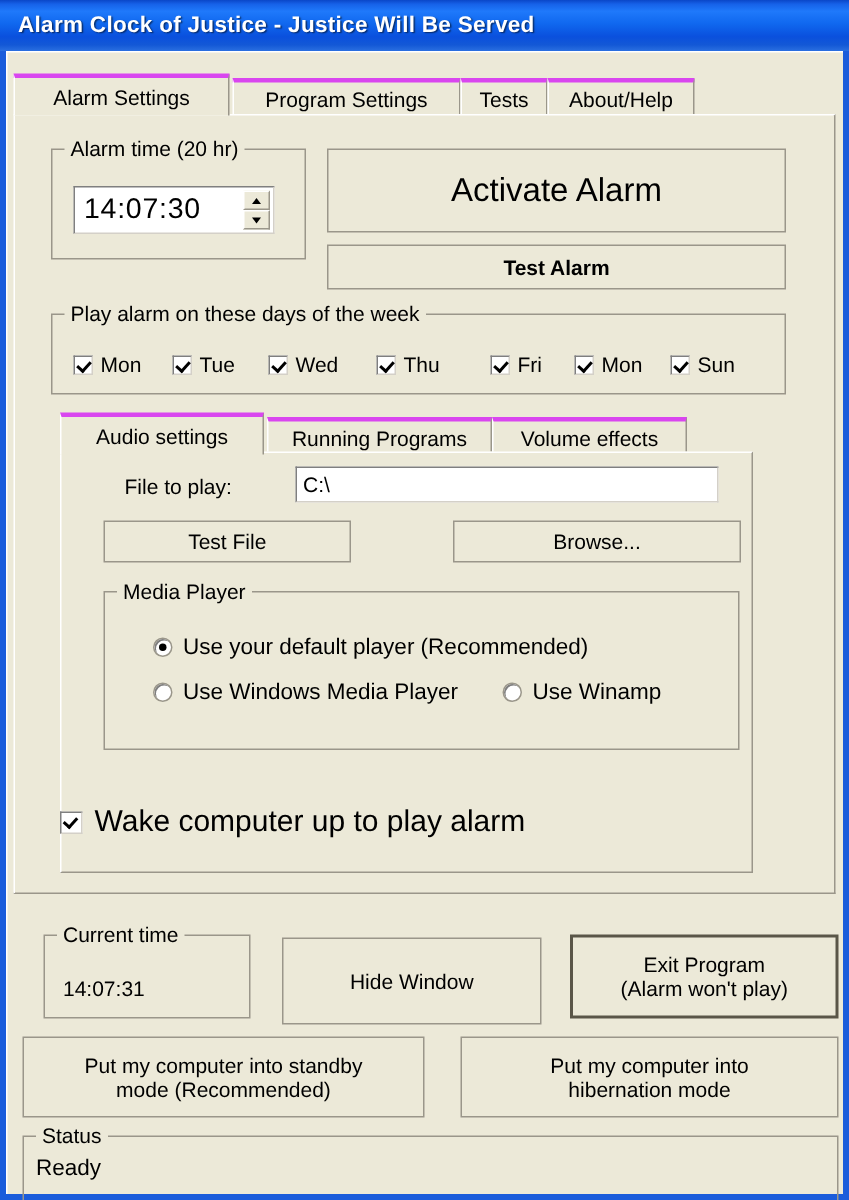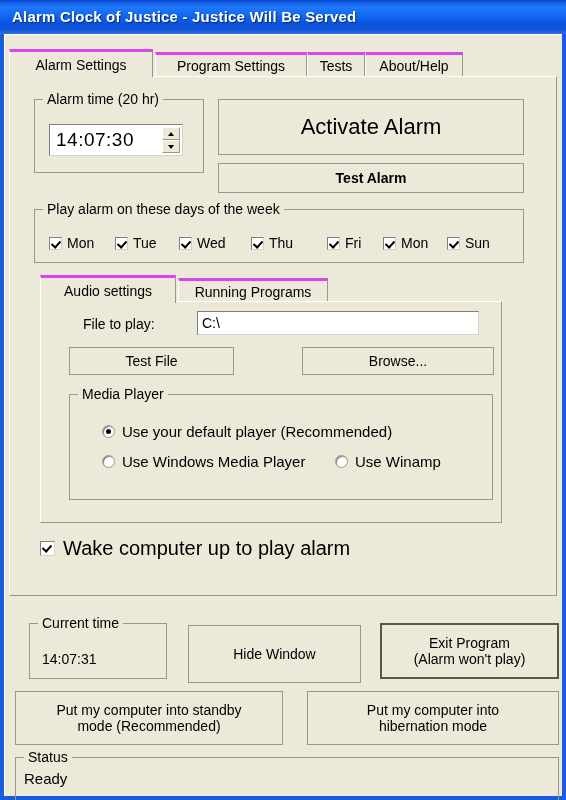--- a/index.html
+++ b/index.html
@@ -389,23 +389,24 @@
         </div>
         <div class="checkrow" style="left:412px; top:25px;">
           <span class="checkbox checked"></span>
           <span>Sun</span>
         </div>
       </div>
 
       <div class="inner-tabstrip" style="left:30px; top:198px; width:460px;">
         <div class="tab selected" style="left:0px; width:136px; top:0px; height:28px; line-height:26px;">Audio settings</div>
         <div class="tab" style="left:138px; width:150px;">Running Programs</div>
+        <div class="tab" style="left:288px; width:130px;">Volume effects</div>
       </div>
 
-      <div class="inner-tabpanel" style="left:30px; top:224px; width:462px; height:222px;">
+      <div class="inner-tabpanel" style="left:30px; top:224px; width:462px; height:281px;">
 
         <div class="label" style="left:42px; top:14px;">File to play:</div>
         <div class="textfield" style="left:156px; top:9px; width:282px; height:24px;" placeholder="">C:\</div>
 
         <div class="btn flat" style="left:28px; top:45px; width:165px; height:28px;">Test File</div>
         <div class="btn flat" style="left:261px; top:45px; width:192px; height:28px;">Browse...</div>
 
         <div class="groupbox" style="left:28px; top:92px; width:424px; height:106px;">
           <div class="gb-label">Media Player</div>
 

